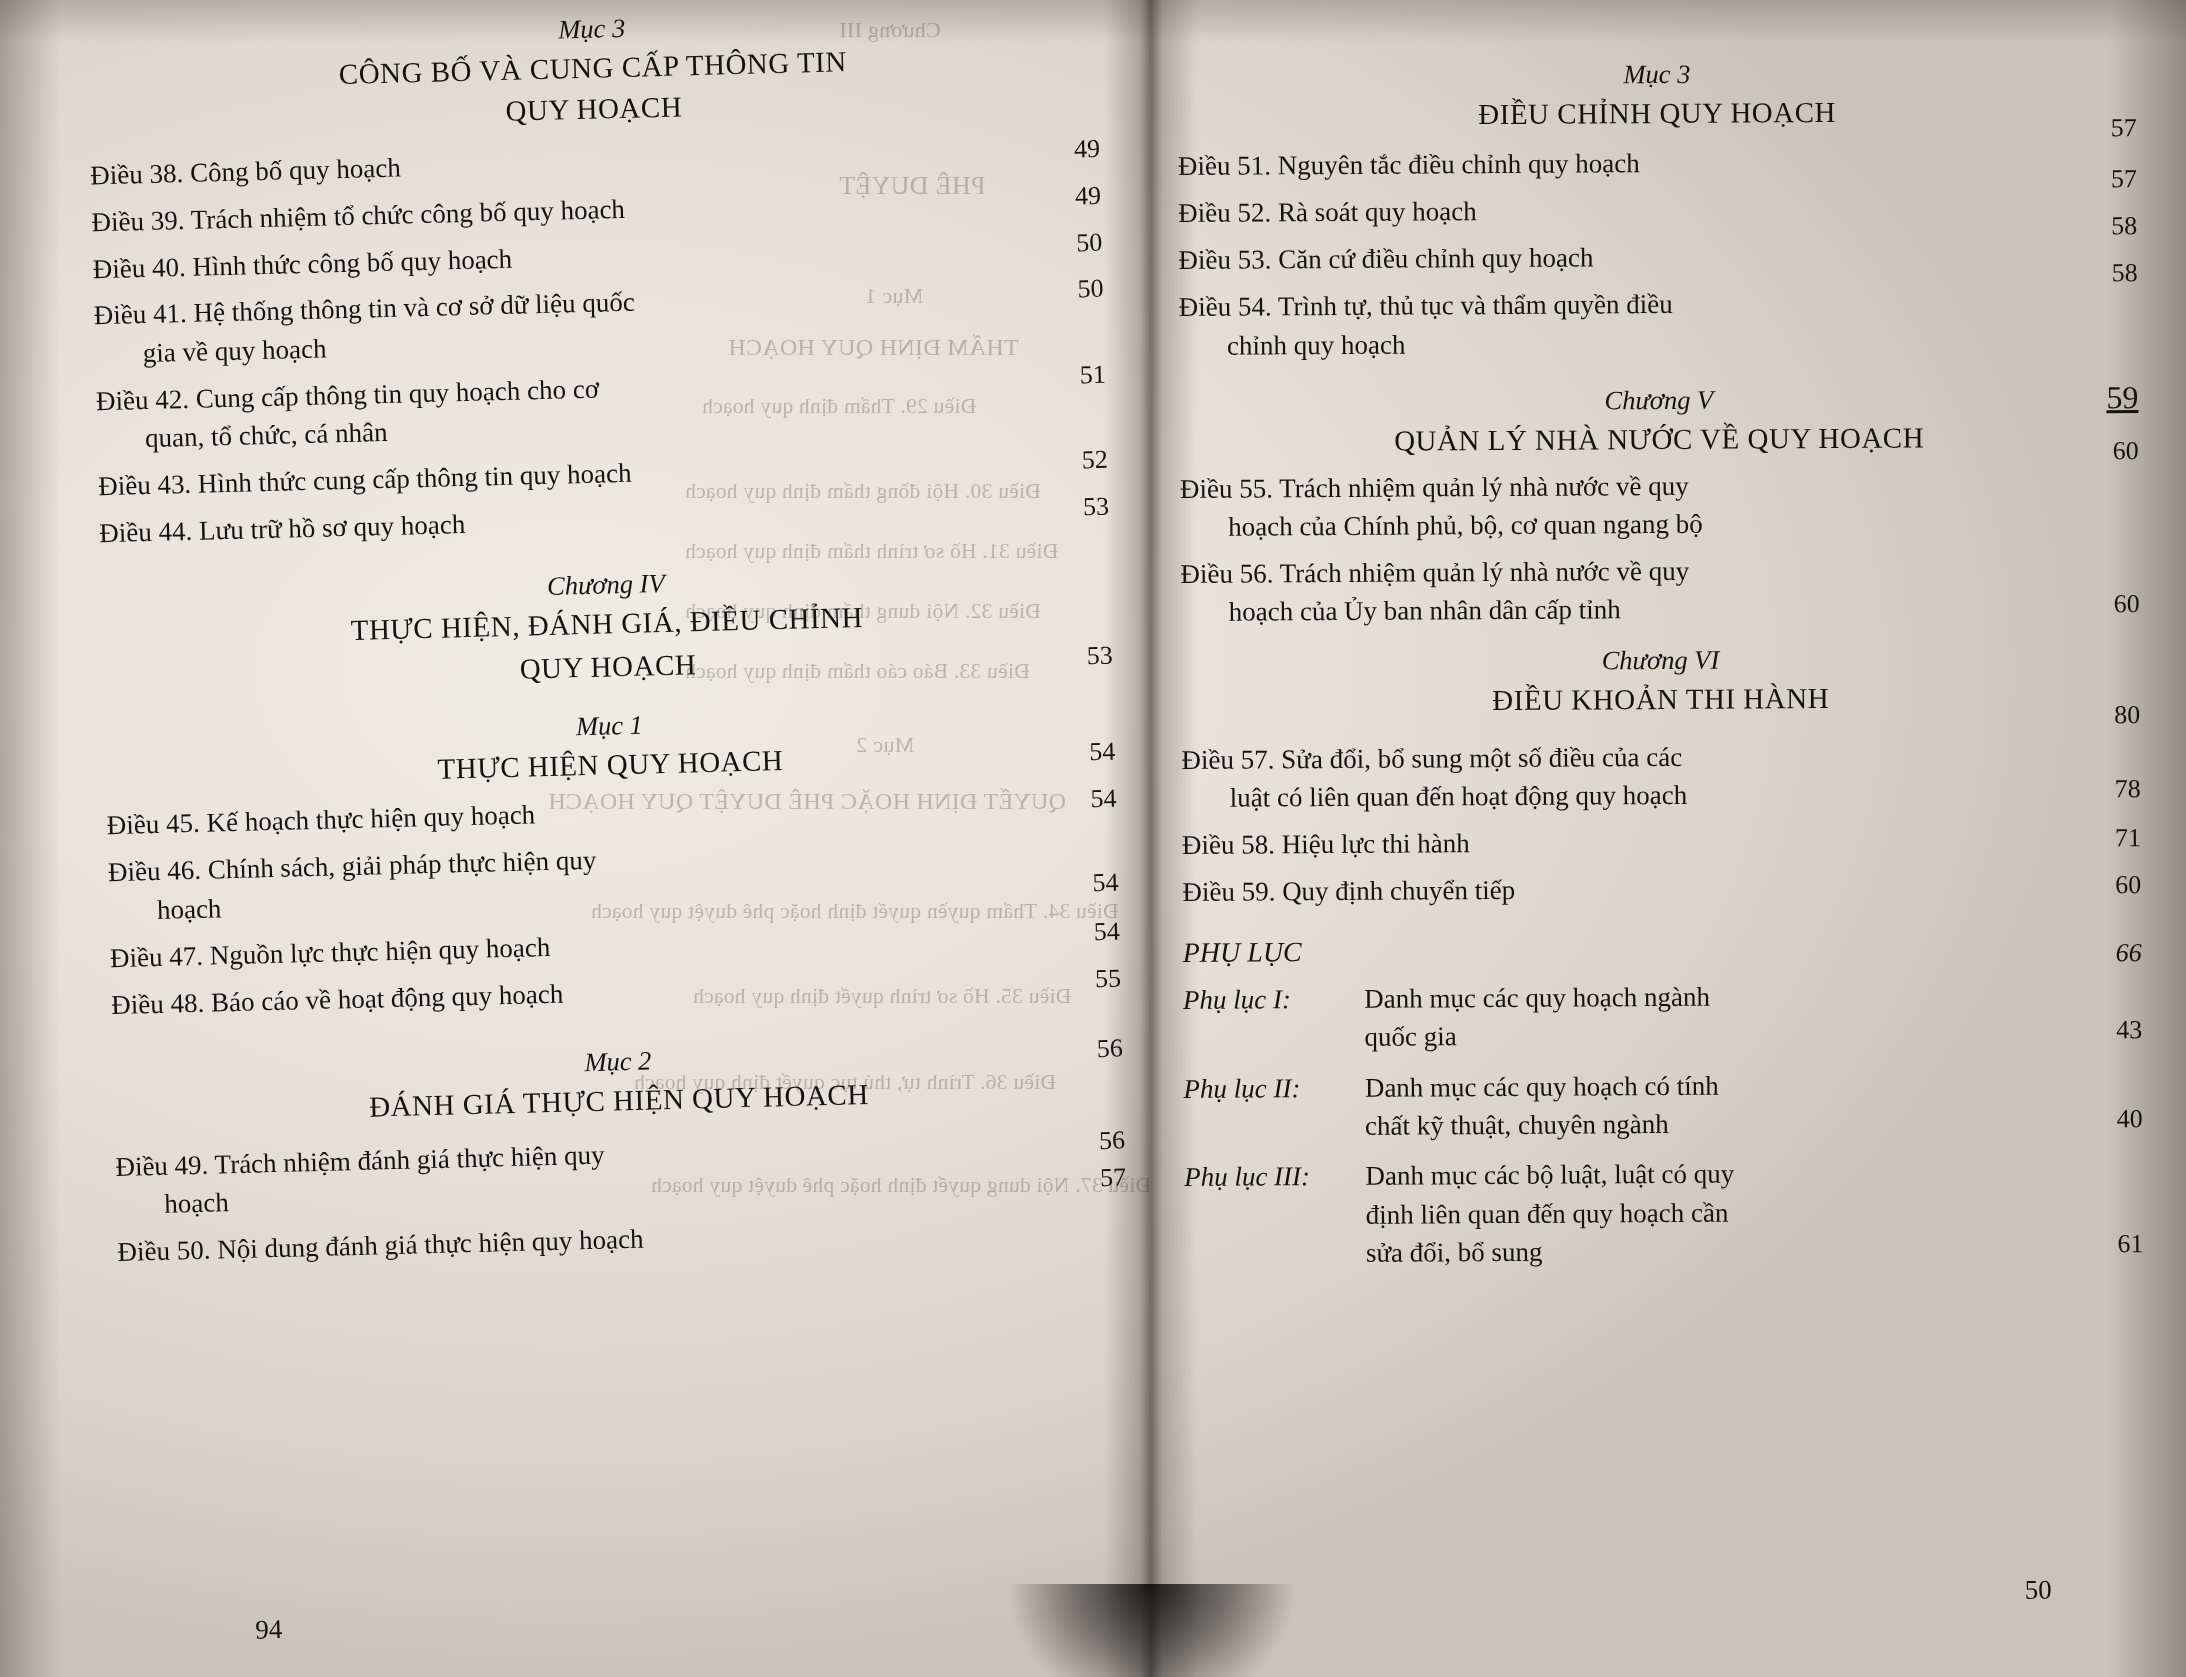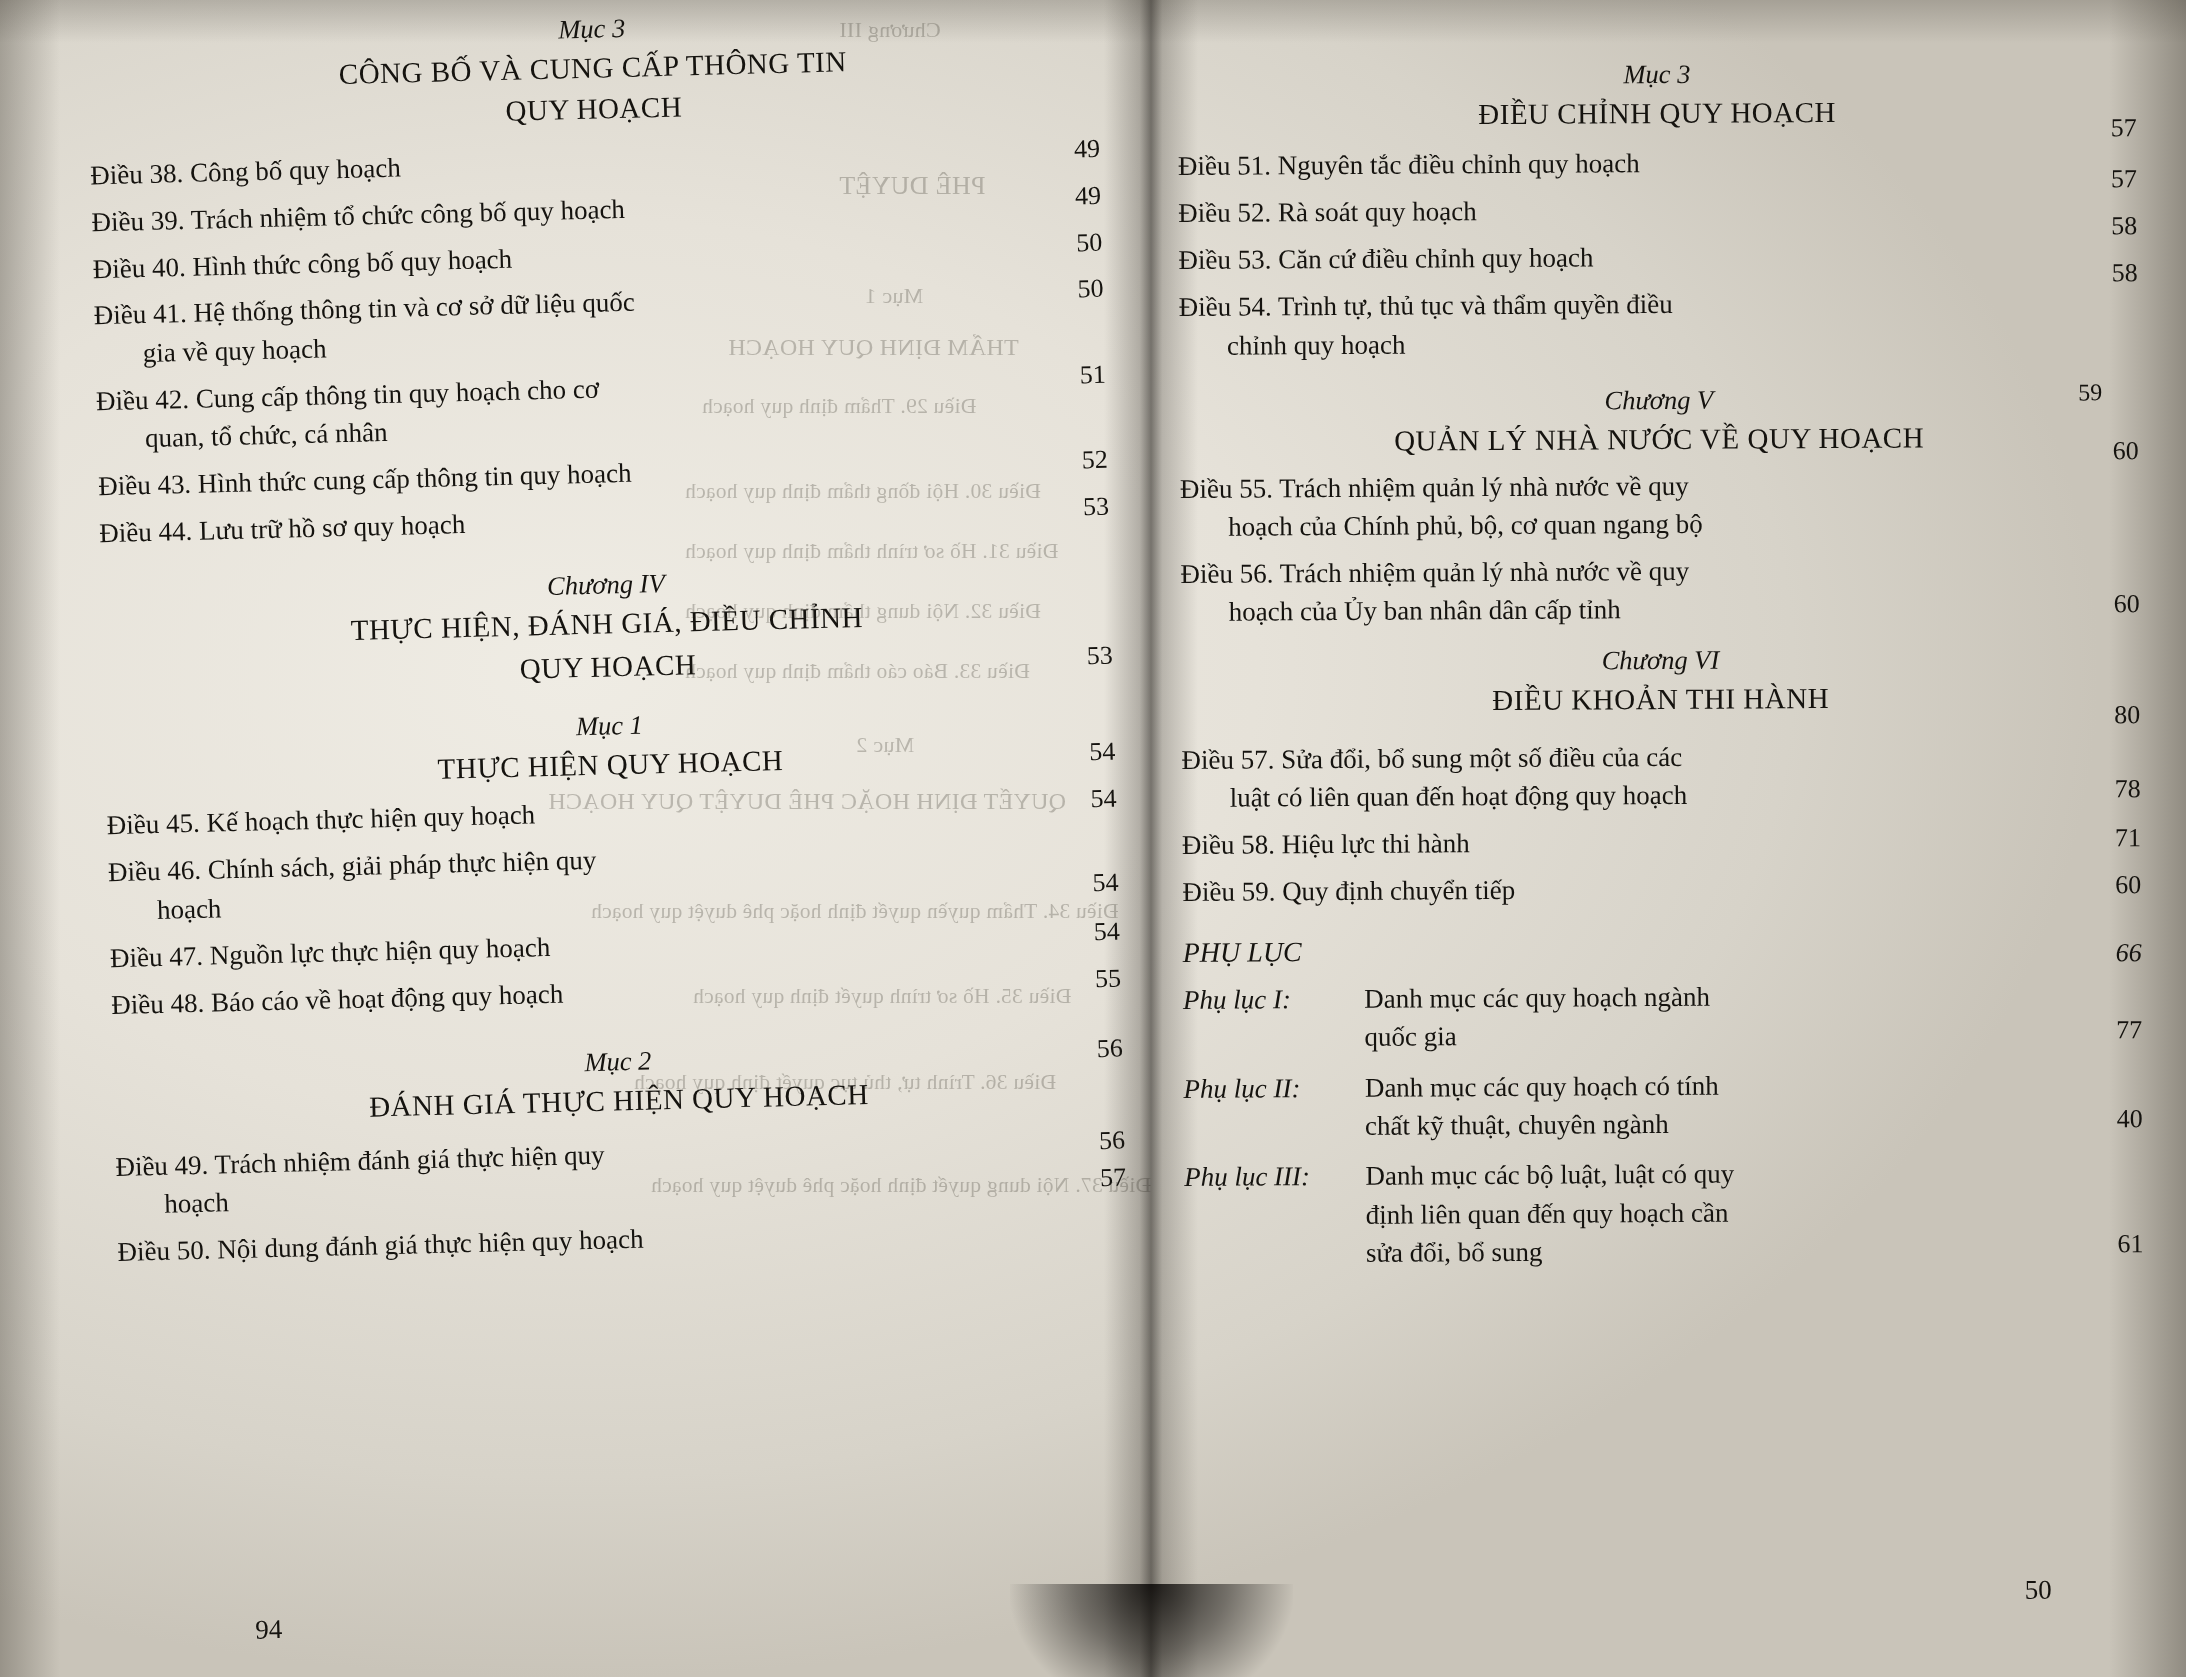--- a/index.html
+++ b/index.html
@@ -314,21 +314,21 @@
         <div class="entry">
           <span class="txt" style="text-align:justify;">Điều 54. Trình tự, thủ tục và thẩm quyền điều</span>
           <span class="cont">chỉnh quy hoạch</span>
           <span class="pg" style="top:-27px;">58</span>
         </div>
       </div>
 
       <p class="centered sec-label" style="margin-top:22px;">Chương V</p>
       <div style="position:relative;">
         <p class="centered heading">QUẢN LÝ NHÀ NƯỚC VỀ QUY HOẠCH</p>
-        <span class="pg" style="position:absolute; right:0; top:-39px; width:60px; font-size:24px;">59</span>
+        <span class="pg" style="position:absolute; right:0; top:-39px; width:60px; text-align:right; font-size:32px;text-decoration:underline;">59</span>
       </div>
 
       <div style="margin-top:8.6px;">
         <div class="entry">
           <span class="txt" style="text-align:justify;">Điều 55. Trách nhiệm quản lý nhà nước về quy</span>
           <span class="cont">hoạch của Chính phủ, bộ, cơ quan ngang bộ</span>
           <span class="pg" style="top:-31px;">60</span>
         </div>
         <div class="entry">
           <span class="txt" style="text-align:justify;">Điều 56. Trách nhiệm quản lý nhà nước về quy</span>
@@ -363,21 +363,21 @@
         <span>PHỤ LỤC</span>
         <span class="pg" style="top:6.8px;">66</span>
       </div>
 
       <div class="apx">
         <span class="lbl">Phụ lục I:</span>
         <span class="body">
           <span>Danh mục các quy hoạch ngành</span><br>
           <span>quốc gia</span>
         </span>
-        <span class="pg r2">77</span>
+        <span class="pg r2">43</span>
       </div>
 
       <div class="apx">
         <span class="lbl">Phụ lục II:</span>
         <span class="body">
           <span>Danh mục các quy hoạch có tính</span><br>
           <span>chất kỹ thuật, chuyên ngành</span>
         </span>
         <span class="pg r2">40</span>
       </div>

